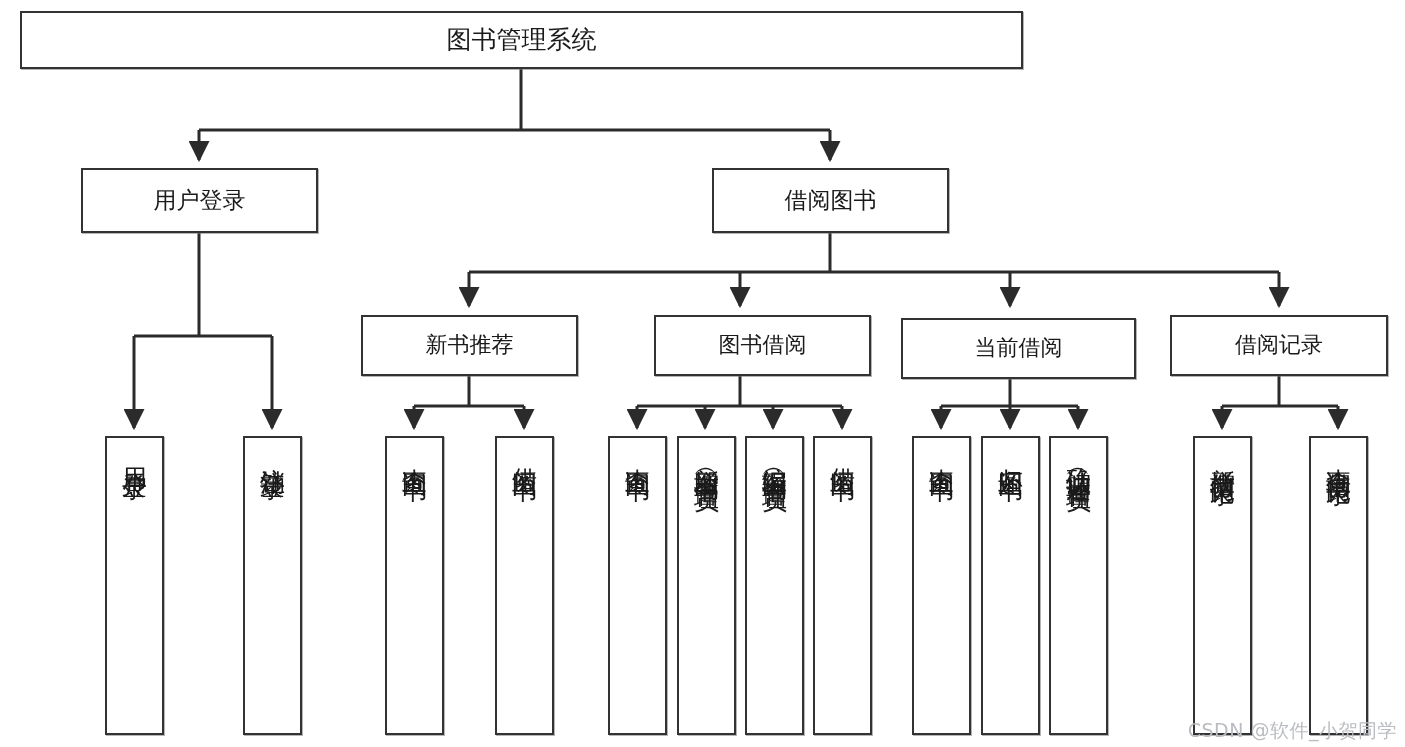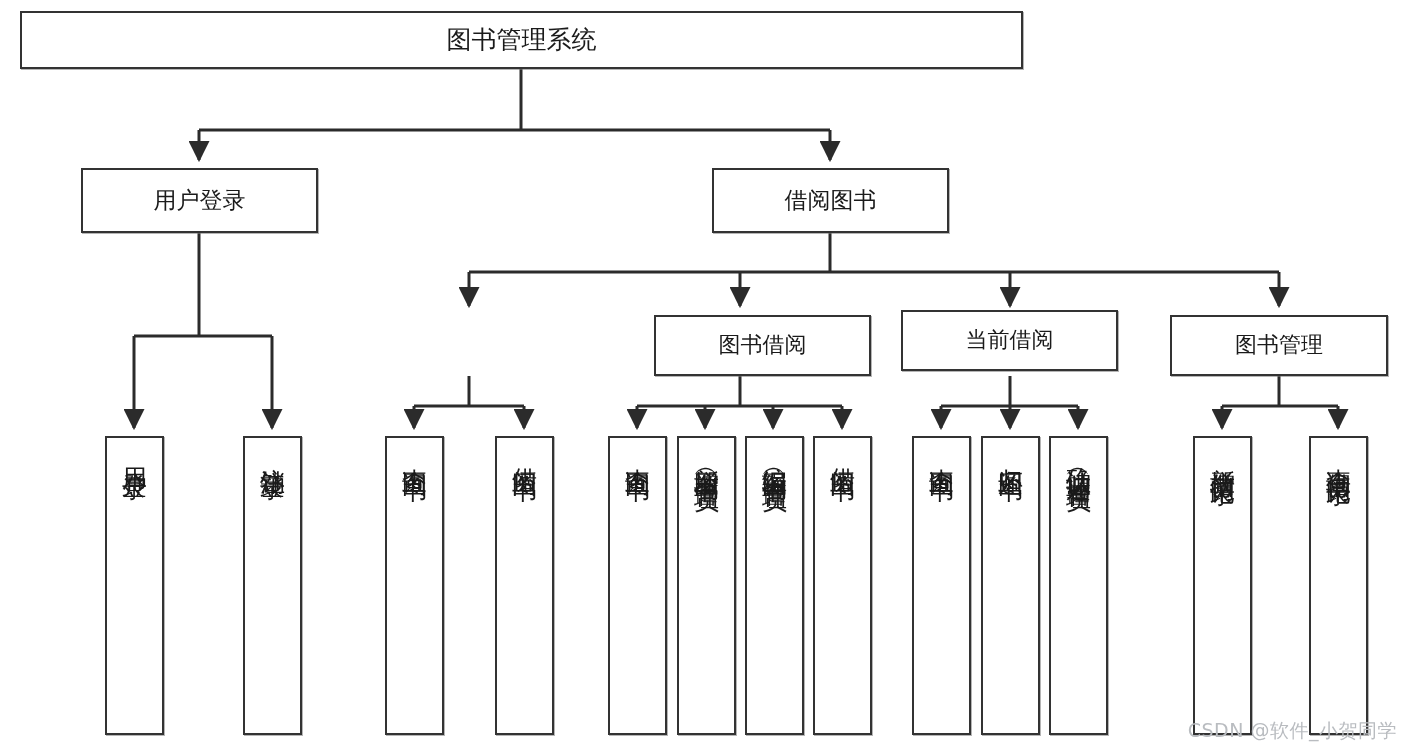--- a/index.html
+++ b/index.html
@@ -136,28 +136,31 @@
     <span class="lbl">图书管理系统</span>
   </div>
 
   <div class="node tier2" style="left:81px; top:168px; width:237px; height:65px;">
     <span class="lbl">用户登录</span>
   </div>
   <div class="node tier2" style="left:712px; top:168px; width:237px; height:65px;">
     <span class="lbl">借阅图书</span>
   </div>
 
+  <div class="node tier3" style="left:361px; top:315px; width:217px; height:61px;">
+    <span class="lbl">新书推荐</span>
+  </div>
   <div class="node tier3" style="left:654px; top:315px; width:217px; height:61px;">
     <span class="lbl">图书借阅</span>
   </div>
-  <div class="node tier3" style="left:901px; top:310px; width:217px; height:61px;">
+  <div class="node tier3" style="left:901px; top:318px; width:235px; height:61px;">
     <span class="lbl">当前借阅</span>
   </div>
   <div class="node tier3" style="left:1170px; top:315px; width:218px; height:61px;">
-    <span class="lbl">图书管理</span>
+    <span class="lbl">借阅记录</span>
   </div>
 
   <div class="node leaf" style="left:105px; top:436px; width:59px; height:299px;">
     <span class="lbl">用户登录</span>
   </div>
   <div class="node leaf" style="left:243px; top:436px; width:59px; height:299px;">
     <span class="lbl">注销登录</span>
   </div>
 
   <div class="node leaf" style="left:385px; top:436px; width:59px; height:299px;">

